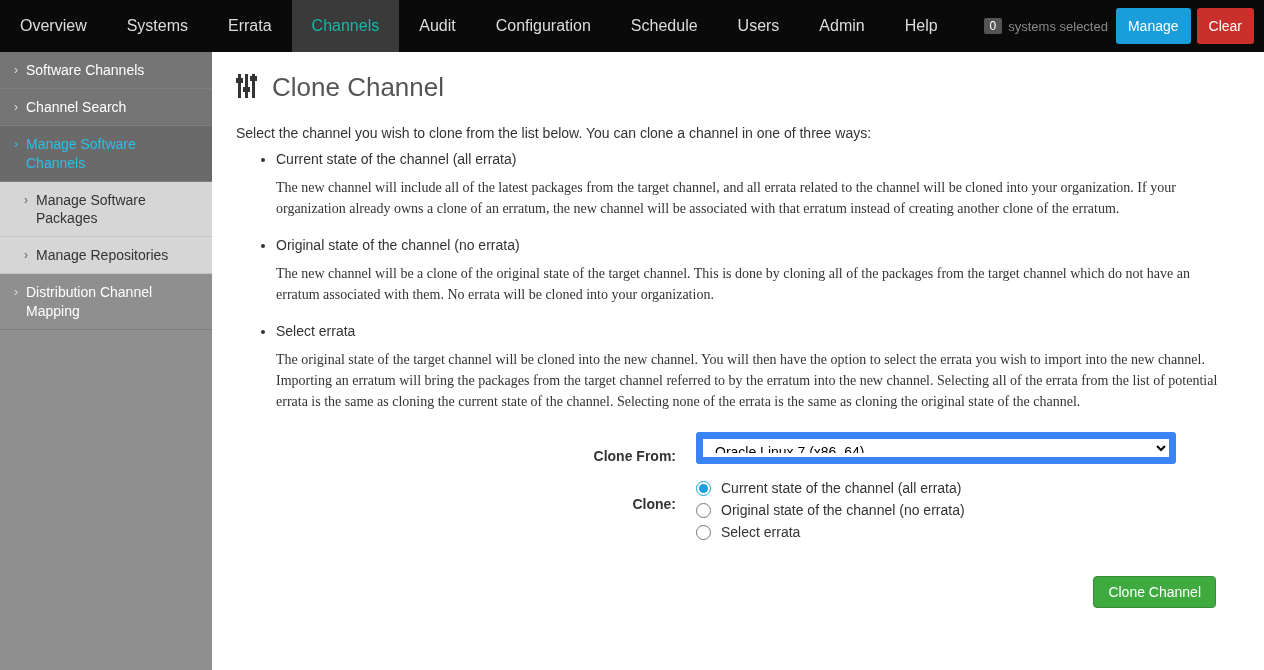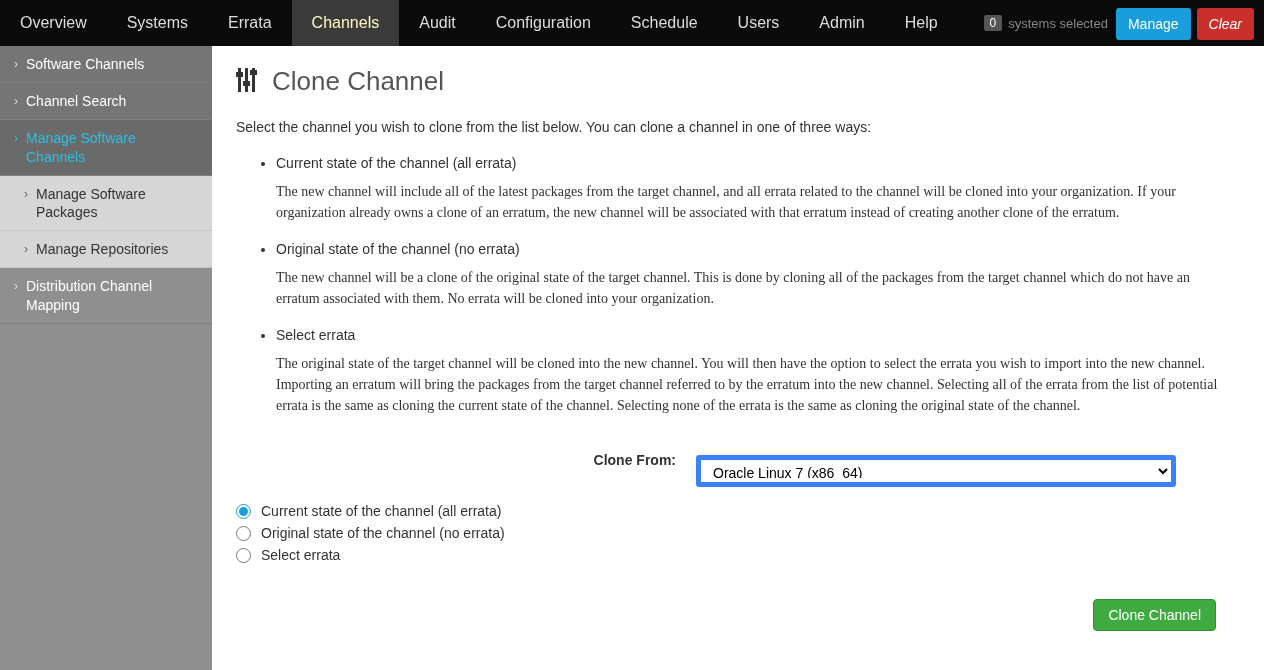--- a/index.html
+++ b/index.html
@@ -5,37 +5,37 @@
 * { box-sizing: border-box; margin: 0; padding: 0; }
 html, body { height: 100%; }
 body {
   font-family: -apple-system, BlinkMacSystemFont, "Segoe UI", "Helvetica Neue", Arial, sans-serif;
   font-size: 14px;
   color: #333;
   background: #fff;
 }
 .topnav {
   background: #0a0a0a;
-  height: 46px;
+  height: 52px;
   display: flex;
   align-items: stretch;
   color: #ddd;
 }
 .topnav .nav-item {
   padding: 0 20px;
   display: flex;
   align-items: center;
   font-size: 16px;
   color: #ddd;
   cursor: pointer;
   white-space: nowrap;
 }
 .topnav .nav-item.active {
   background: #3a3a3a;
-  color: #fef9c3;
+  color: #14b8a6;
 }
 .topnav .spacer { flex: 1; }
 .topnav .sys-sel {
   display: flex;
   align-items: center;
   padding: 0 5px;
   font-size: 13px;
   color: #888;
 }
 .topnav .sys-count {
@@ -51,21 +51,21 @@
   padding: 16px 12px;
   border-radius: 3px;
   color: #fff;
   font-size: 14px;
   display: flex;
   align-items: center;
   cursor: pointer;
   border: none;
 }
 .btn-manage { background: #1a9edb; }
-.btn-clear  { background: #c9302c; margin-right: 10px !important; font-style: italic; }
+.btn-clear  { background: #c9302c; margin-right: 10px !important; }
 .layout {
   display: flex;
   min-height: calc(100% - 46px);
 }
 .sidebar {
   width: 212px;
   background: #8f8f8f;
   flex-shrink: 0;
 }
 .sidebar .sb-item {
@@ -121,21 +121,21 @@
   margin-bottom: 22px;
 }
 .page-head .icon {
   margin-right: 14px;
 }
 .page-head h1 {
   font-size: 26px;
   font-weight: 400;
   color: #555;
 }
-.intro { margin-bottom: 20px; }
+.intro { margin-bottom: 10px; }
 ul.clone-ways {
   margin-left: 40px;
   margin-bottom: 20px;
 }
 ul.clone-ways > li {
   margin-bottom: 4px;
 }
 ul.clone-ways .way-title {
   margin-bottom: 10px;
 }
@@ -161,26 +161,25 @@
   flex-shrink: 0;
   margin-top: 10px;
 }
 .form-control {
   flex: 1;
 }
 .form-control select {
   width: 480px;
   max-width: 100%;
   height: 32px;
-  border: 5px solid #3b82f6;
+  border: 7px solid #3b82f6;
   border-radius: 3px;
   padding: 4px 8px;
   font-size: 14px;
   background: #fff;
-  margin-top: 19px;
 }
 .radio-row {
   display: flex;
   align-items: center;
   margin-bottom: 6px;
 }
 .radio-row input {
   margin-right: 10px;
   accent-color: #1a9edb;
   width: 15px;
@@ -278,20 +277,21 @@
       </ul>
 
     <div class="form-area">
       <div class="form-row">
         <div class="form-label">Clone From:</div>
         <div class="form-control">
           <select id="clone-from-select"><option>Oracle Linux 7 (x86_64)</option></select>
         </div>
       </div>
       <div class="form-row">
+        <div class="form-label">Clone:</div>
         <div class="form-control" id="radios">
             <label class="radio-row">
               <input type="radio" name="clone-type" checked="" style="">
               <span>Current state of the channel (all errata)</span>
             </label>
             <label class="radio-row">
               <input type="radio" name="clone-type" style="">
               <span>Original state of the channel (no errata)</span>
             </label>
             <label class="radio-row">

